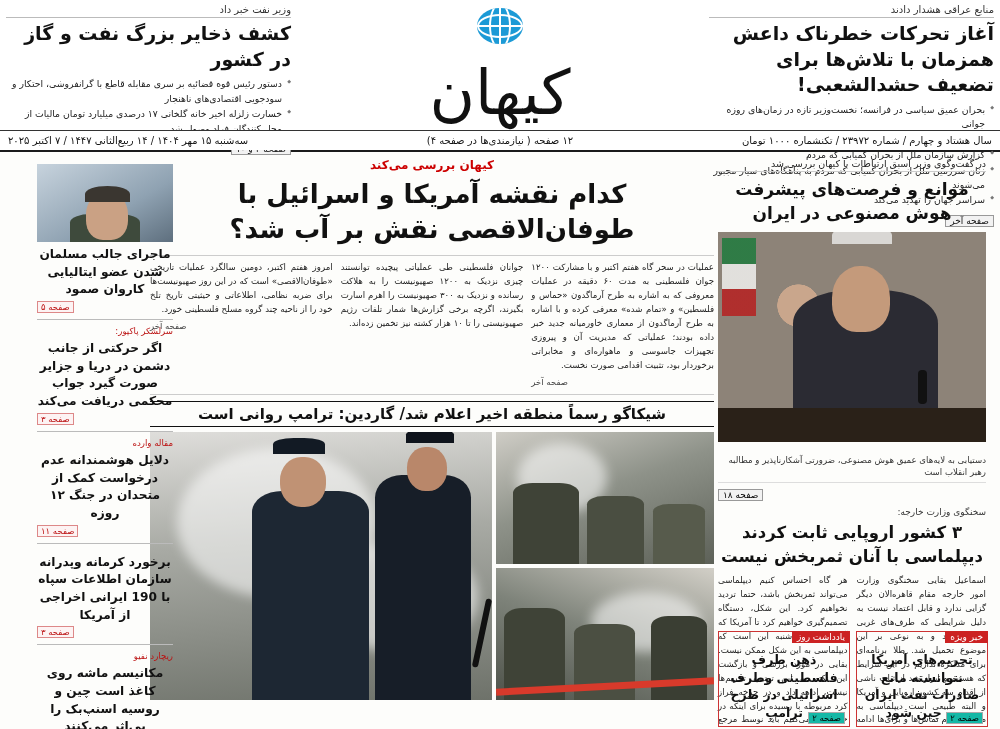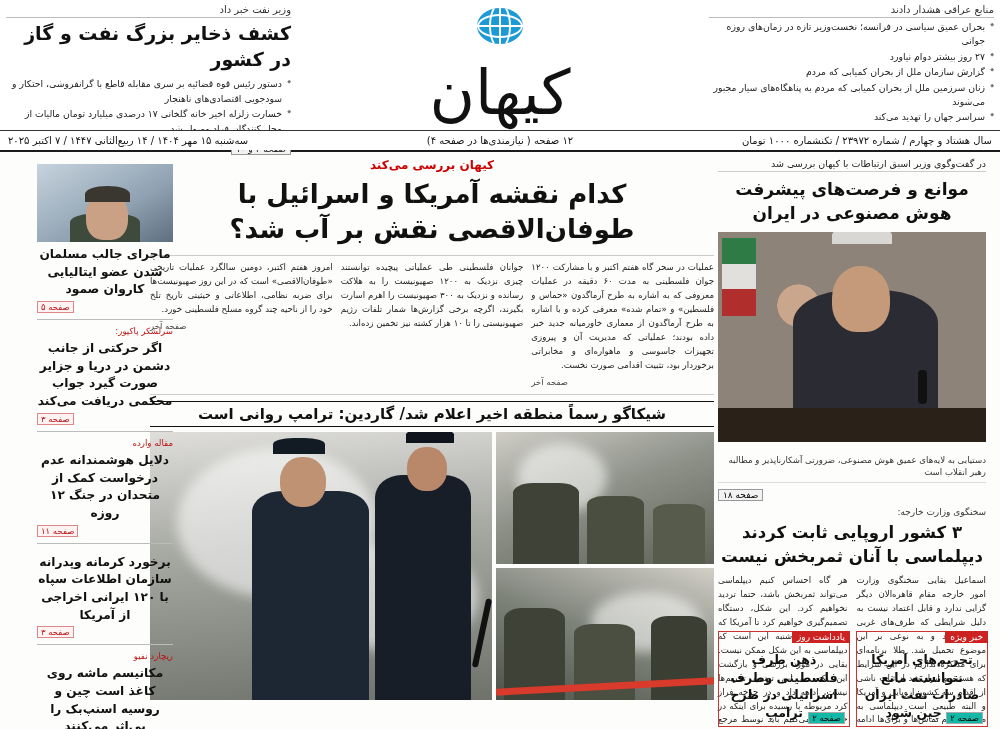--- a/index.html
+++ b/index.html
@@ -191,20 +191,21 @@
 </style>
 </head>
 <body>
 
 <div id="page">
 
   <div class="masthead">
 
     <div class="mast-col mast-right">
       <div class="mast-kicker">منابع عراقی هشدار دادند</div>
+      <div class="mast-headline">آغاز تحرکات خطرناک داعش همزمان با تلاش‌ها برای تضعیف حشدالشعبی!</div>
       <div class="mast-bullets">
         <div>بحران عمیق سیاسی در فرانسه؛ نخست‌وزیر تازه در زمان‌های روزه جوانی</div>
         <div>۲۷ روز بیشتر دوام نیاورد</div>
         <div>گزارش سازمان ملل از بحران کمیابی که مردم</div>
         <div>زنان سرزمین ملل از بحران کمیابی که مردم به پناهگاه‌های سیار مجبور می‌شوند</div>
         <div>سراسر جهان را تهدید می‌کند</div>
       </div>
       <div class="mast-pagetag">صفحه آخر</div>
     </div>
 
@@ -350,21 +351,21 @@
         <div class="side-tag"><span>صفحه ۳</span></div>
       </div>
 
       <div class="side-card">
         <div class="side-kicker">مقاله وارده</div>
         <div class="side-title">دلایل هوشمندانه عدم درخواست کمک از متحدان در جنگ ۱۲ روزه</div>
         <div class="side-tag"><span>صفحه ۱۱</span></div>
       </div>
 
       <div class="side-card">
-        <div class="side-title">برخورد کرمانه وپدرانه سازمان اطلاعات سپاه با ۱۲۰ ایرانی اخراجی از آمریکا</div>
+        <div class="side-title">برخورد کرمانه وپدرانه سازمان اطلاعات سپاه با 190 ایرانی اخراجی از آمریکا</div>
         <div class="side-tag"><span>صفحه ۳</span></div>
       </div>
 
       <div class="side-card" style="border-bottom:none">
         <div class="side-kicker">ریچارد نفیو</div>
         <div class="side-title">مکانیسم ماشه روی کاغذ است چین و روسیه اسنپ‌بک را بی‌اثر می‌کنند</div>
 
       </div>
 
     </div>

